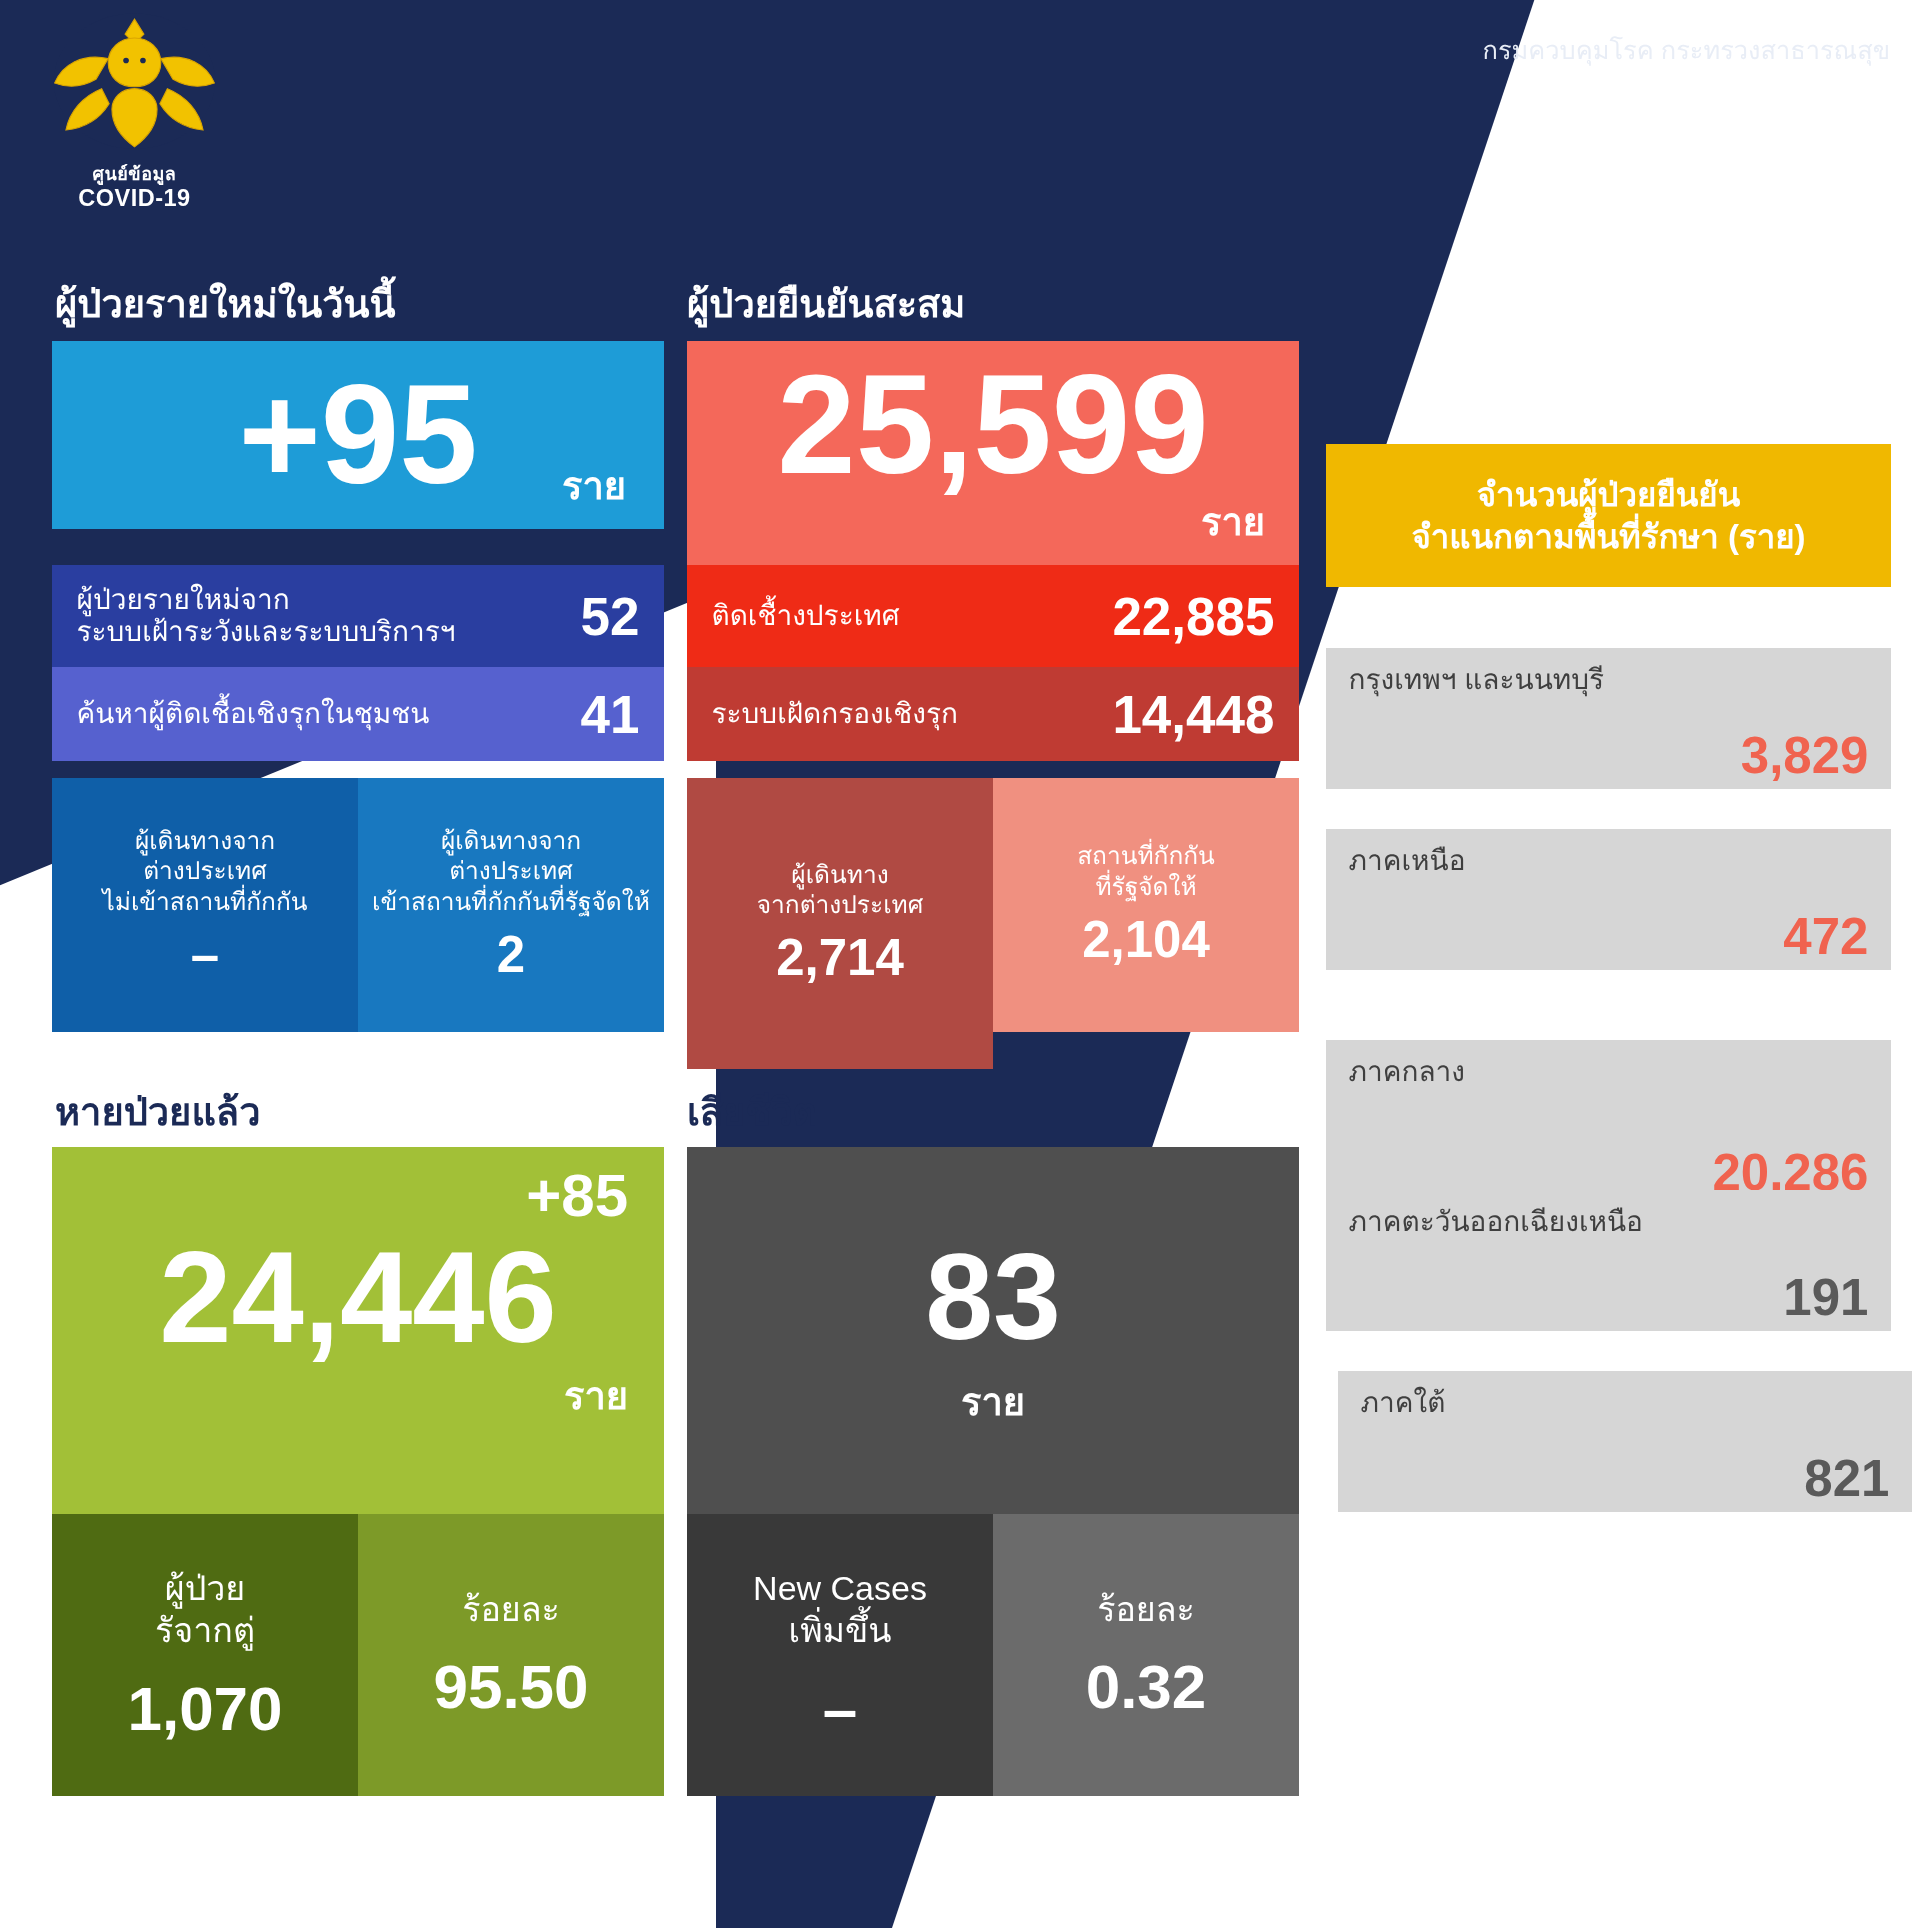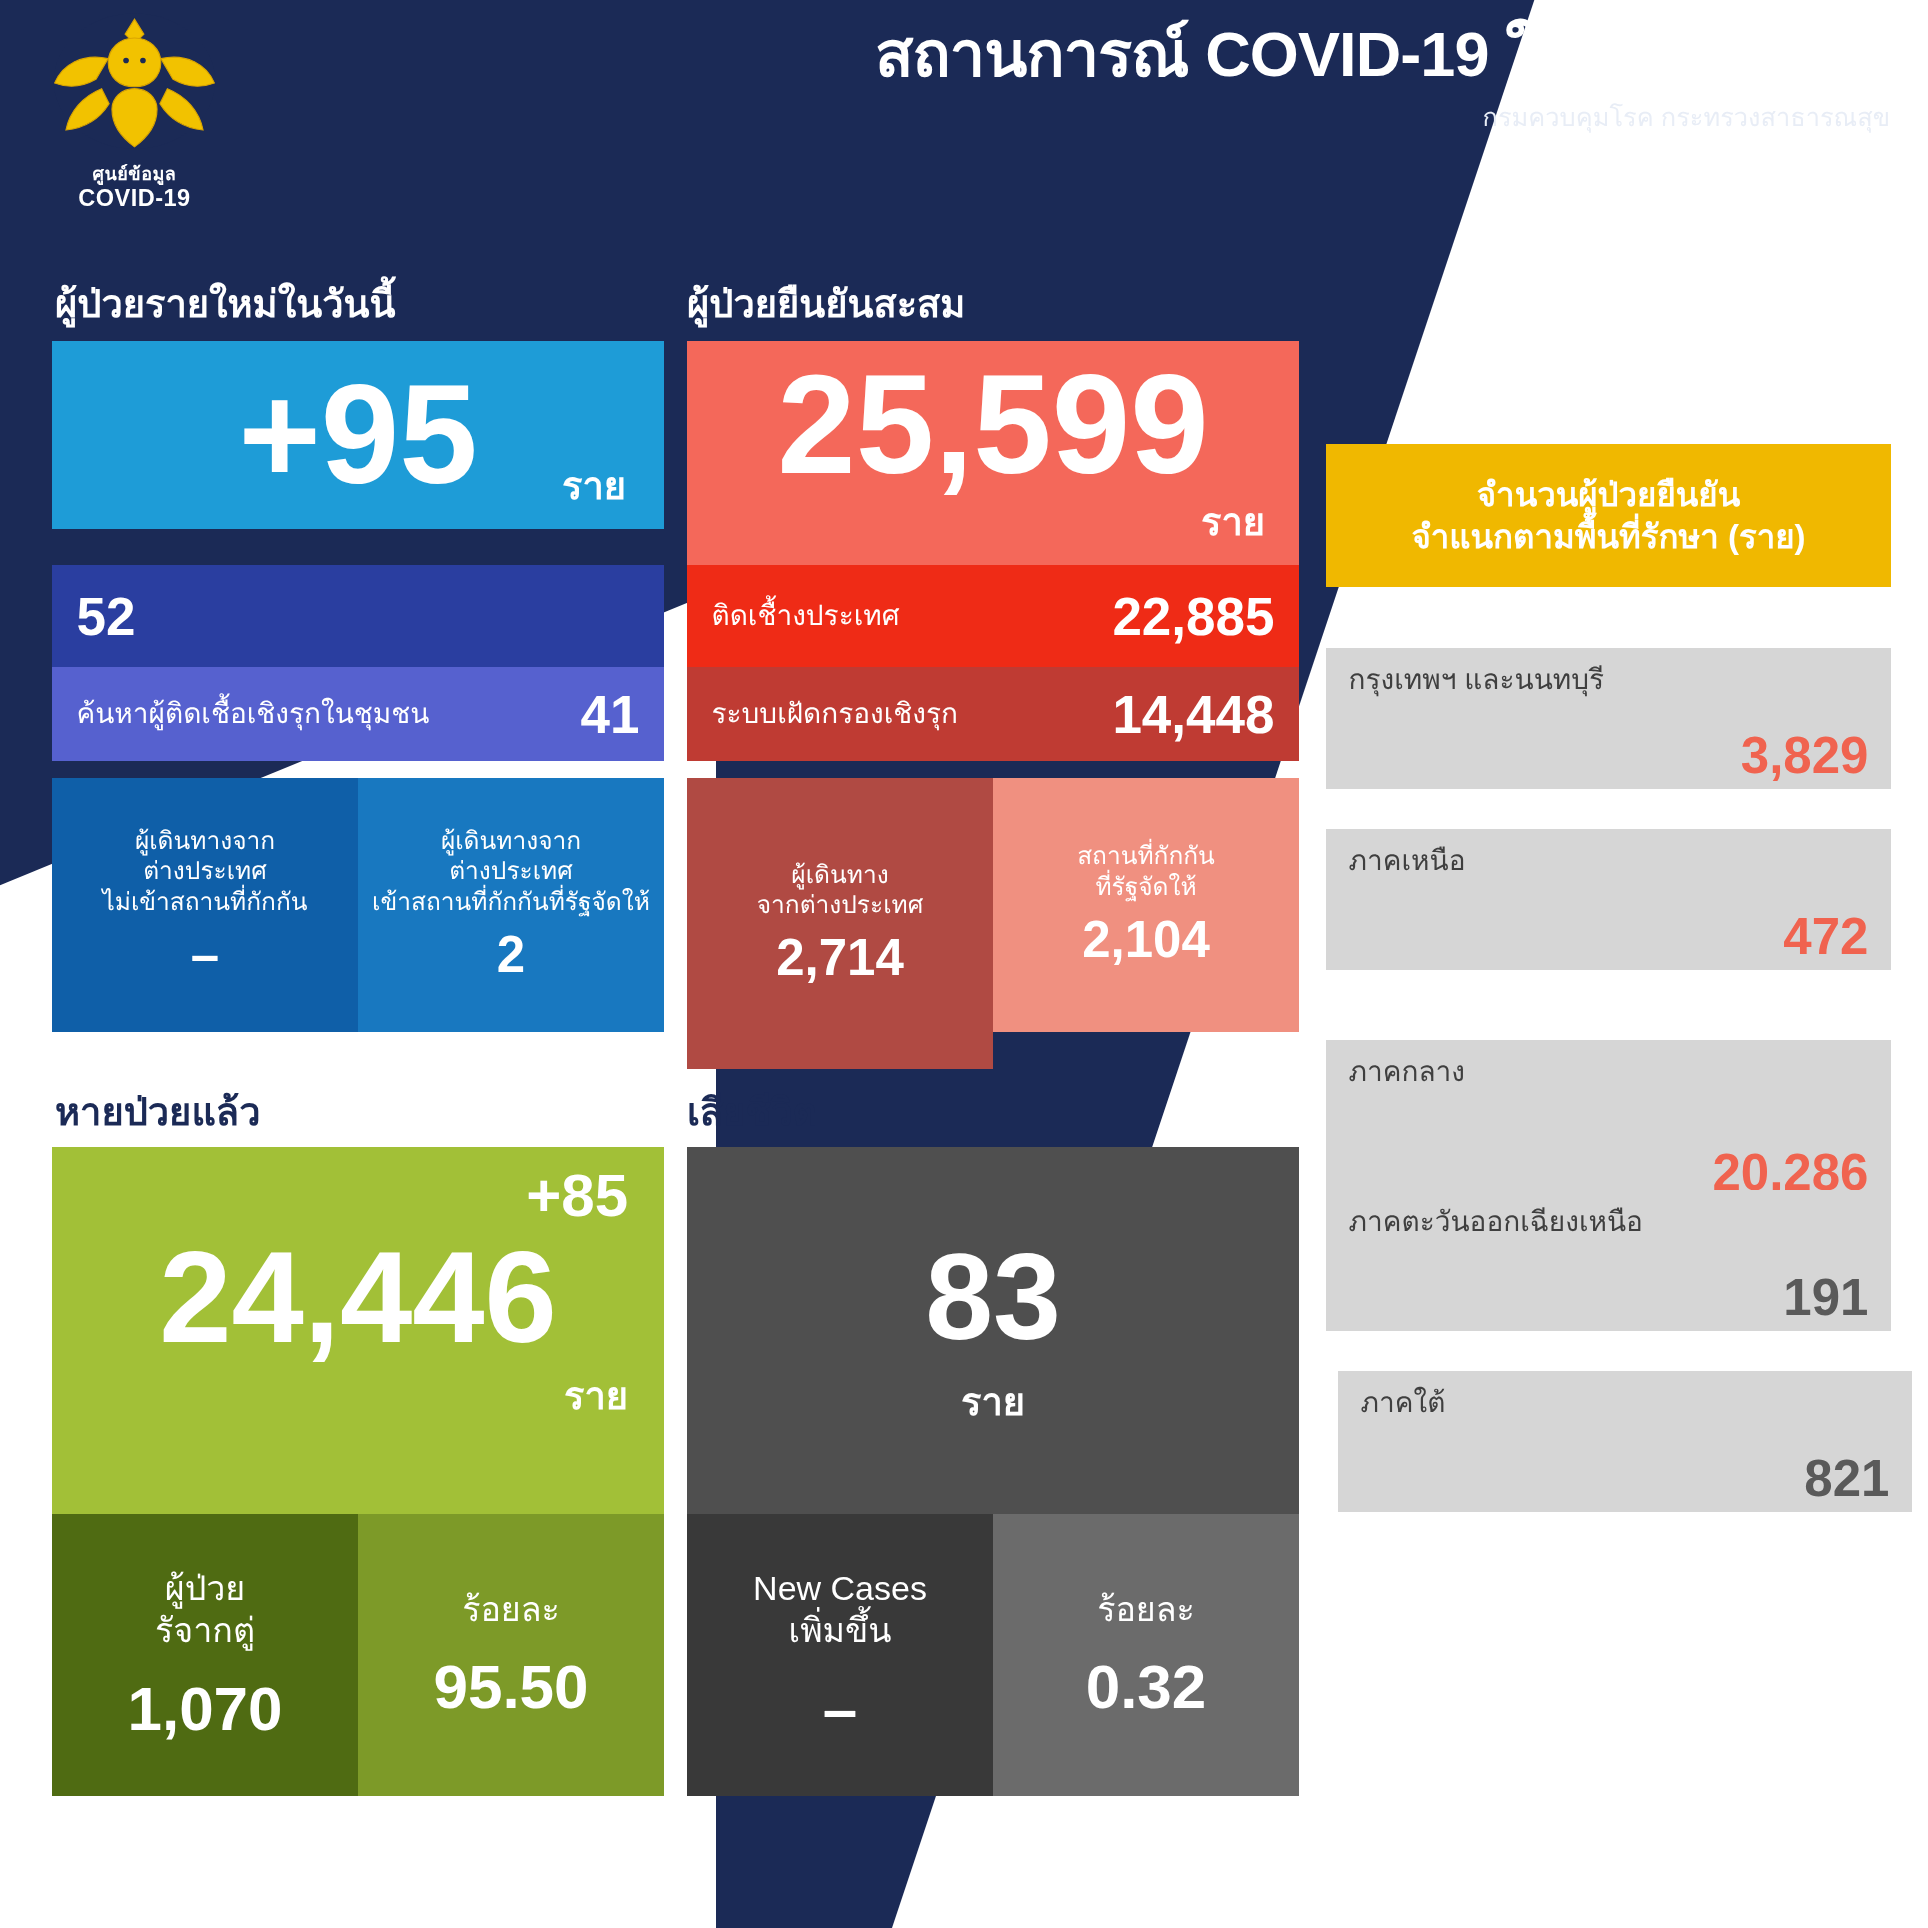--- a/index.html
+++ b/index.html
@@ -138,36 +138,37 @@
             </g>
           </svg>
         </div>
         <div class="emblem-cap">
           <div>ศูนย์ข้อมูล</div>
           <div class="l2">COVID-19</div>
         </div>
       </div>
 
       <div class="title-block">
-        <div class="title-main">สถานการณ์ COVID-19 ในประเทศไทย</div>
         <div class="title-sub2">กรมควบคุมโรค กระทรวงสาธารณสุข</div>
       </div>
     </div>
 
     <div class="sec-label" style="left:55px; top:273px;">ผู้ป่วยรายใหม่ในวันนี้</div>
     <div class="sec-label" style="left:687px; top:273px;">ผู้ป่วยยืนยันสะสม</div>
     <div class="sec-label dark" style="left:55px; top:1081px;">หายป่วยแล้ว</div>
     <div class="sec-label dark" style="left:687px; top:1081px;">เสียชีวิต</div>
 
     <div class="tile" style="left:52px; top:341px; width:612px; height:188px; background:#1e9cd7;">
       <div class="big-num" style="position:absolute; left:0; right:0; top:22.6px; text-align:center; font-size:141px;">+95</div>
       <div class="rai" style="position:absolute; right:38px; bottom:13px;">ราย</div>
     </div>
 
     <div class="row-tile" style="left:52px; top:565px; width:612px; height:102px; background:#2a3ea0;">
+      <div class="row-label" style="white-space:pre-line;">ผู้ป่วยรายใหม่จาก
+ระบบเฝ้าระวังและระบบบริการฯ</div>
       <div class="row-val">52</div>
     </div>
 
     <div class="row-tile" style="left:52px; top:667px; width:612px; height:94px; background:#5661cf;">
       <div class="row-label" style="white-space:pre-line;">ค้นหาผู้ติดเชื้อเชิงรุกในชุมชน</div>
       <div class="row-val">41</div>
     </div>
 
     <div class="quad" style="left:52px; top:778px; width:306px; height:254px; background:#0f5fa8;">
       <div class="lab" style="white-space:pre-line;">ผู้เดินทางจาก

